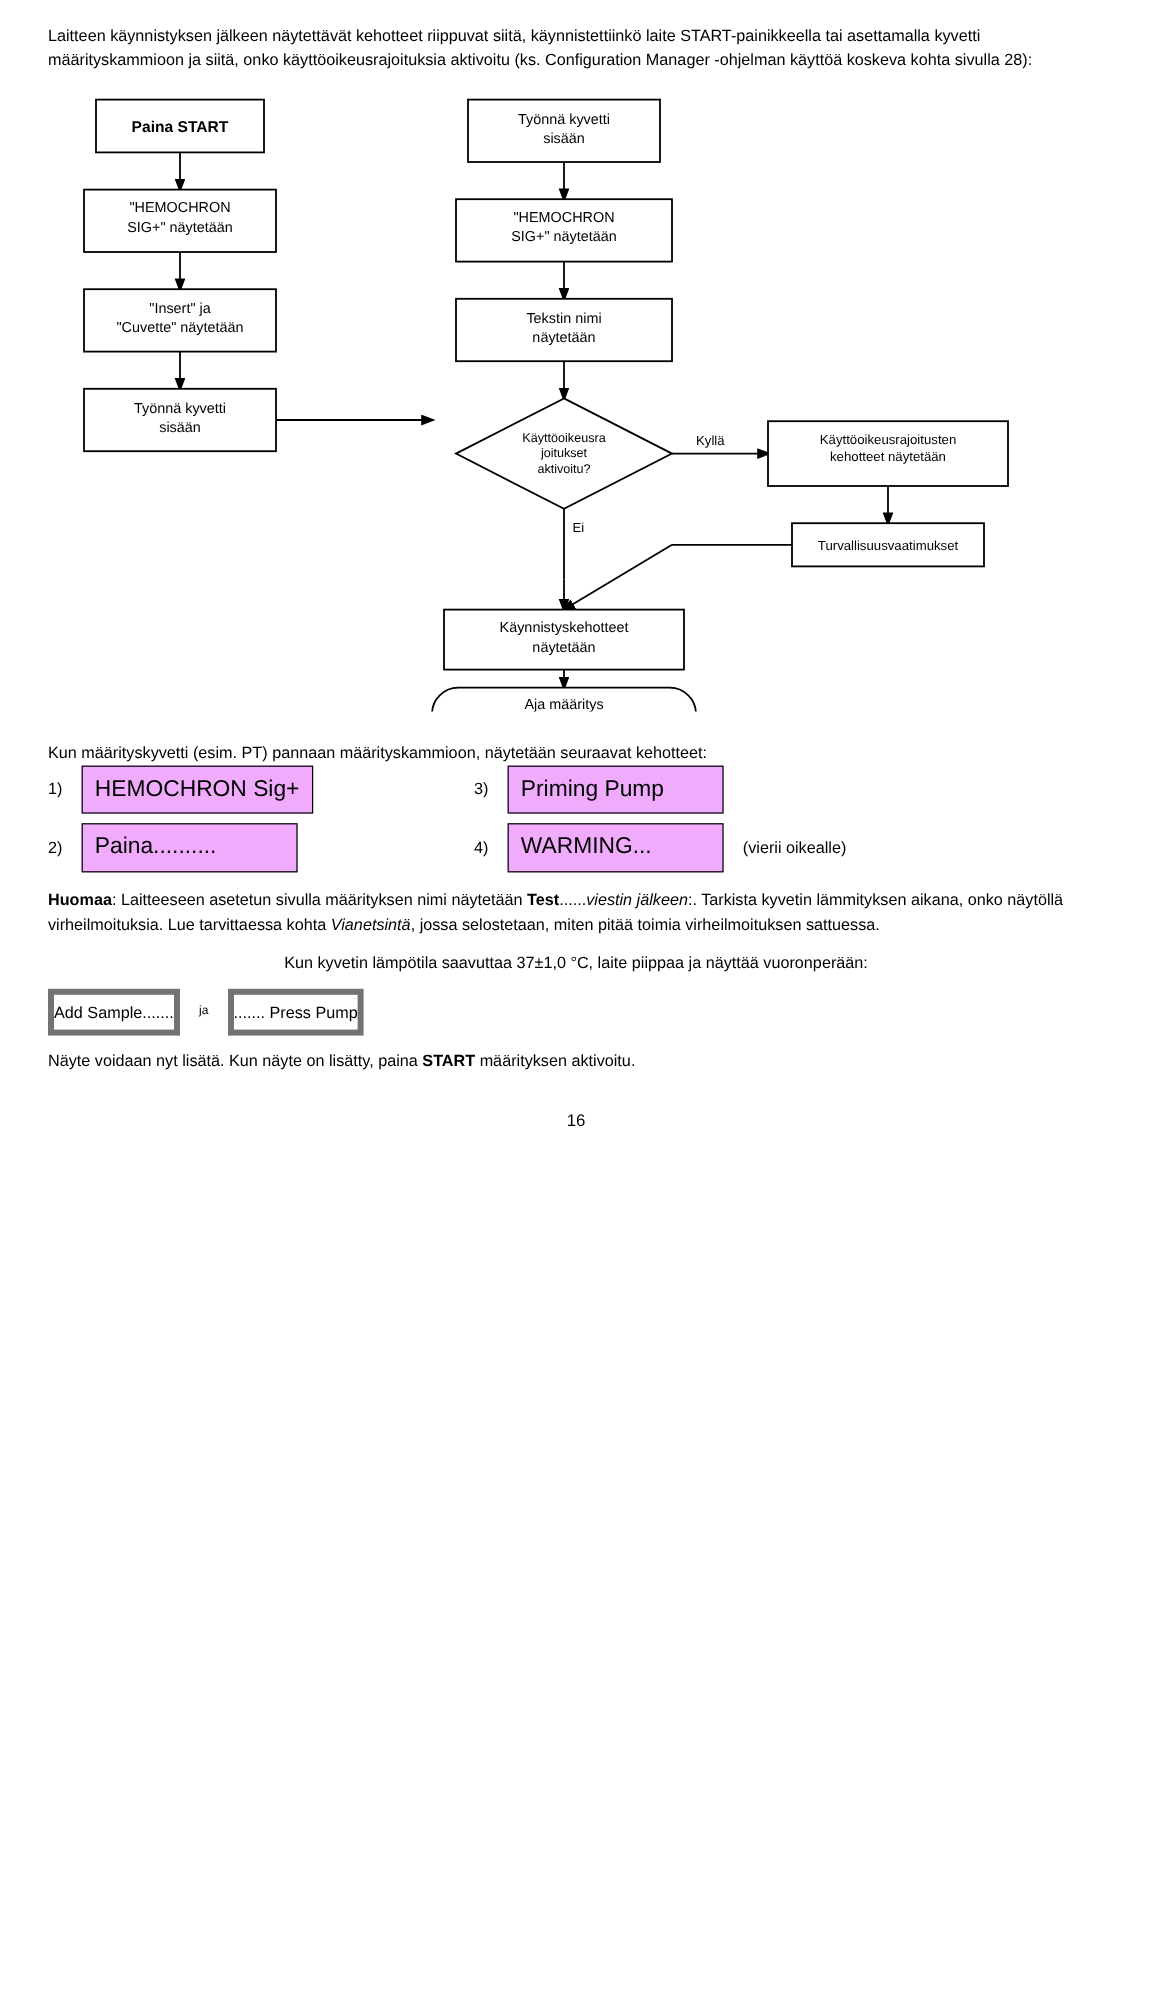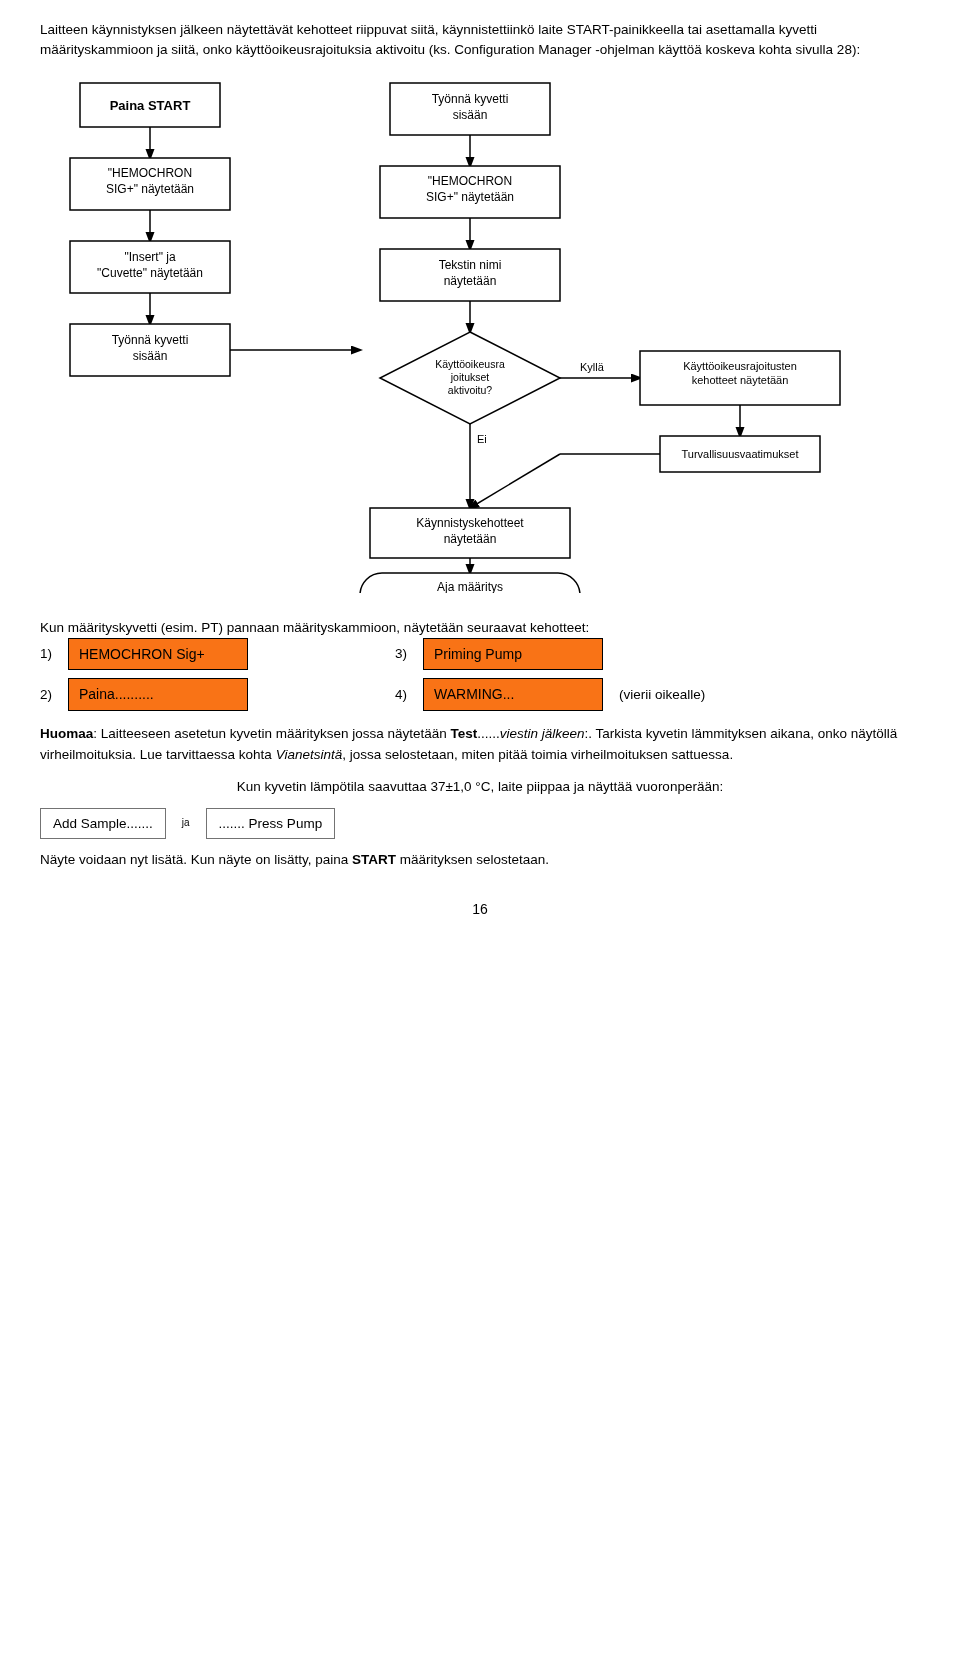--- a/index.html
+++ b/index.html
@@ -44,44 +44,44 @@
       align-items: center;
       gap: 8px;
     }
     .prompt-num {
       font-size: 13.5px;
       min-width: 20px;
     }
     .prompt-box {
       border: 1px solid #000;
       padding: 4px 10px;
-      font-size: 14px;
+      font-size: 19px;
       min-width: 180px;
-      background: #f97316;
+      background: #f0abfc;
     }
     .prompt-note {
       font-size: 13.5px;
     }
     .huomaa-text {
       font-size: 13.5px;
       line-height: 1.6;
       margin-bottom: 10px;
     }
     .huomaa-text em {
       font-style: italic;
     }
     .sample-row {
       display: flex;
       align-items: center;
       gap: 10px;
       margin: 10px 0;
     }
     .sample-box {
-      border: 1px solid #737373;
-      padding: 4px 12px;
+      border: 5px solid #737373;
+      padding: 4px 0;
       font-size: 13.5px;
       background: #fff;
     }
     .final-text {
       font-size: 13.5px;
       line-height: 1.6;
       margin-top: 8px;
     }
     .page-number {
       text-align: center;
@@ -199,30 +199,30 @@
       <span class="prompt-box">Paina..........</span>
     </div>
     <div class="prompt-row">
       <span class="prompt-num">4)</span>
       <span class="prompt-box">WARMING...</span>
       <span class="prompt-note" style="margin-left:8px;">(vierii oikealle)</span>
     </div>
   </div>
 
   <p class="huomaa-text" style="margin-bottom:10px;">
-    <strong>Huomaa</strong><span>: Laitteeseen asetetun kyvetin määrityksen jossa näytetään </span><strong>Test</strong><span>......<em>viestin jälkeen</em>:. Tarkista kyvetin lämmityksen aikana, onko näytöllä virheilmoituksia. Lue tarvittaessa kohta <em>Vianetsintä</em>, jossa selostetaan, miten pitää toimia virheilmoituksen sattuessa.</span>
+    <strong>Huomaa</strong><span>: Laitteeseen asetetun sivulla määrityksen nimi näytetään </span><strong>Test</strong><span>......<em>viestin jälkeen</em>:. Tarkista kyvetin lämmityksen aikana, onko näytöllä virheilmoituksia. Lue tarvittaessa kohta <em>Vianetsintä</em>, jossa selostetaan, miten pitää toimia virheilmoituksen sattuessa.</span>
   </p>
 
   <p style="margin-bottom:8px;text-align:center;">Kun kyvetin lämpötila saavuttaa 37±1,0 °C, laite piippaa ja näyttää vuoronperään:</p>
 
   <div class="sample-row">
     <span class="sample-box">Add Sample.......</span>
     <span style="font-size:10px; margin:0 6px;">ja</span>
     <span class="sample-box">....... Press Pump</span>
   </div>
 
   <p class="final-text">
-    <span>Näyte voidaan nyt lisätä. Kun näyte on lisätty, paina </span><strong>START</strong><span> määrityksen selostetaan.</span>
+    <span>Näyte voidaan nyt lisätä. Kun näyte on lisätty, paina </span><strong>START</strong><span> määrityksen aktivoitu.</span>
   </p>
 
 </div>
 
 <div class="page-number">16</div>
 
 </body></html>

